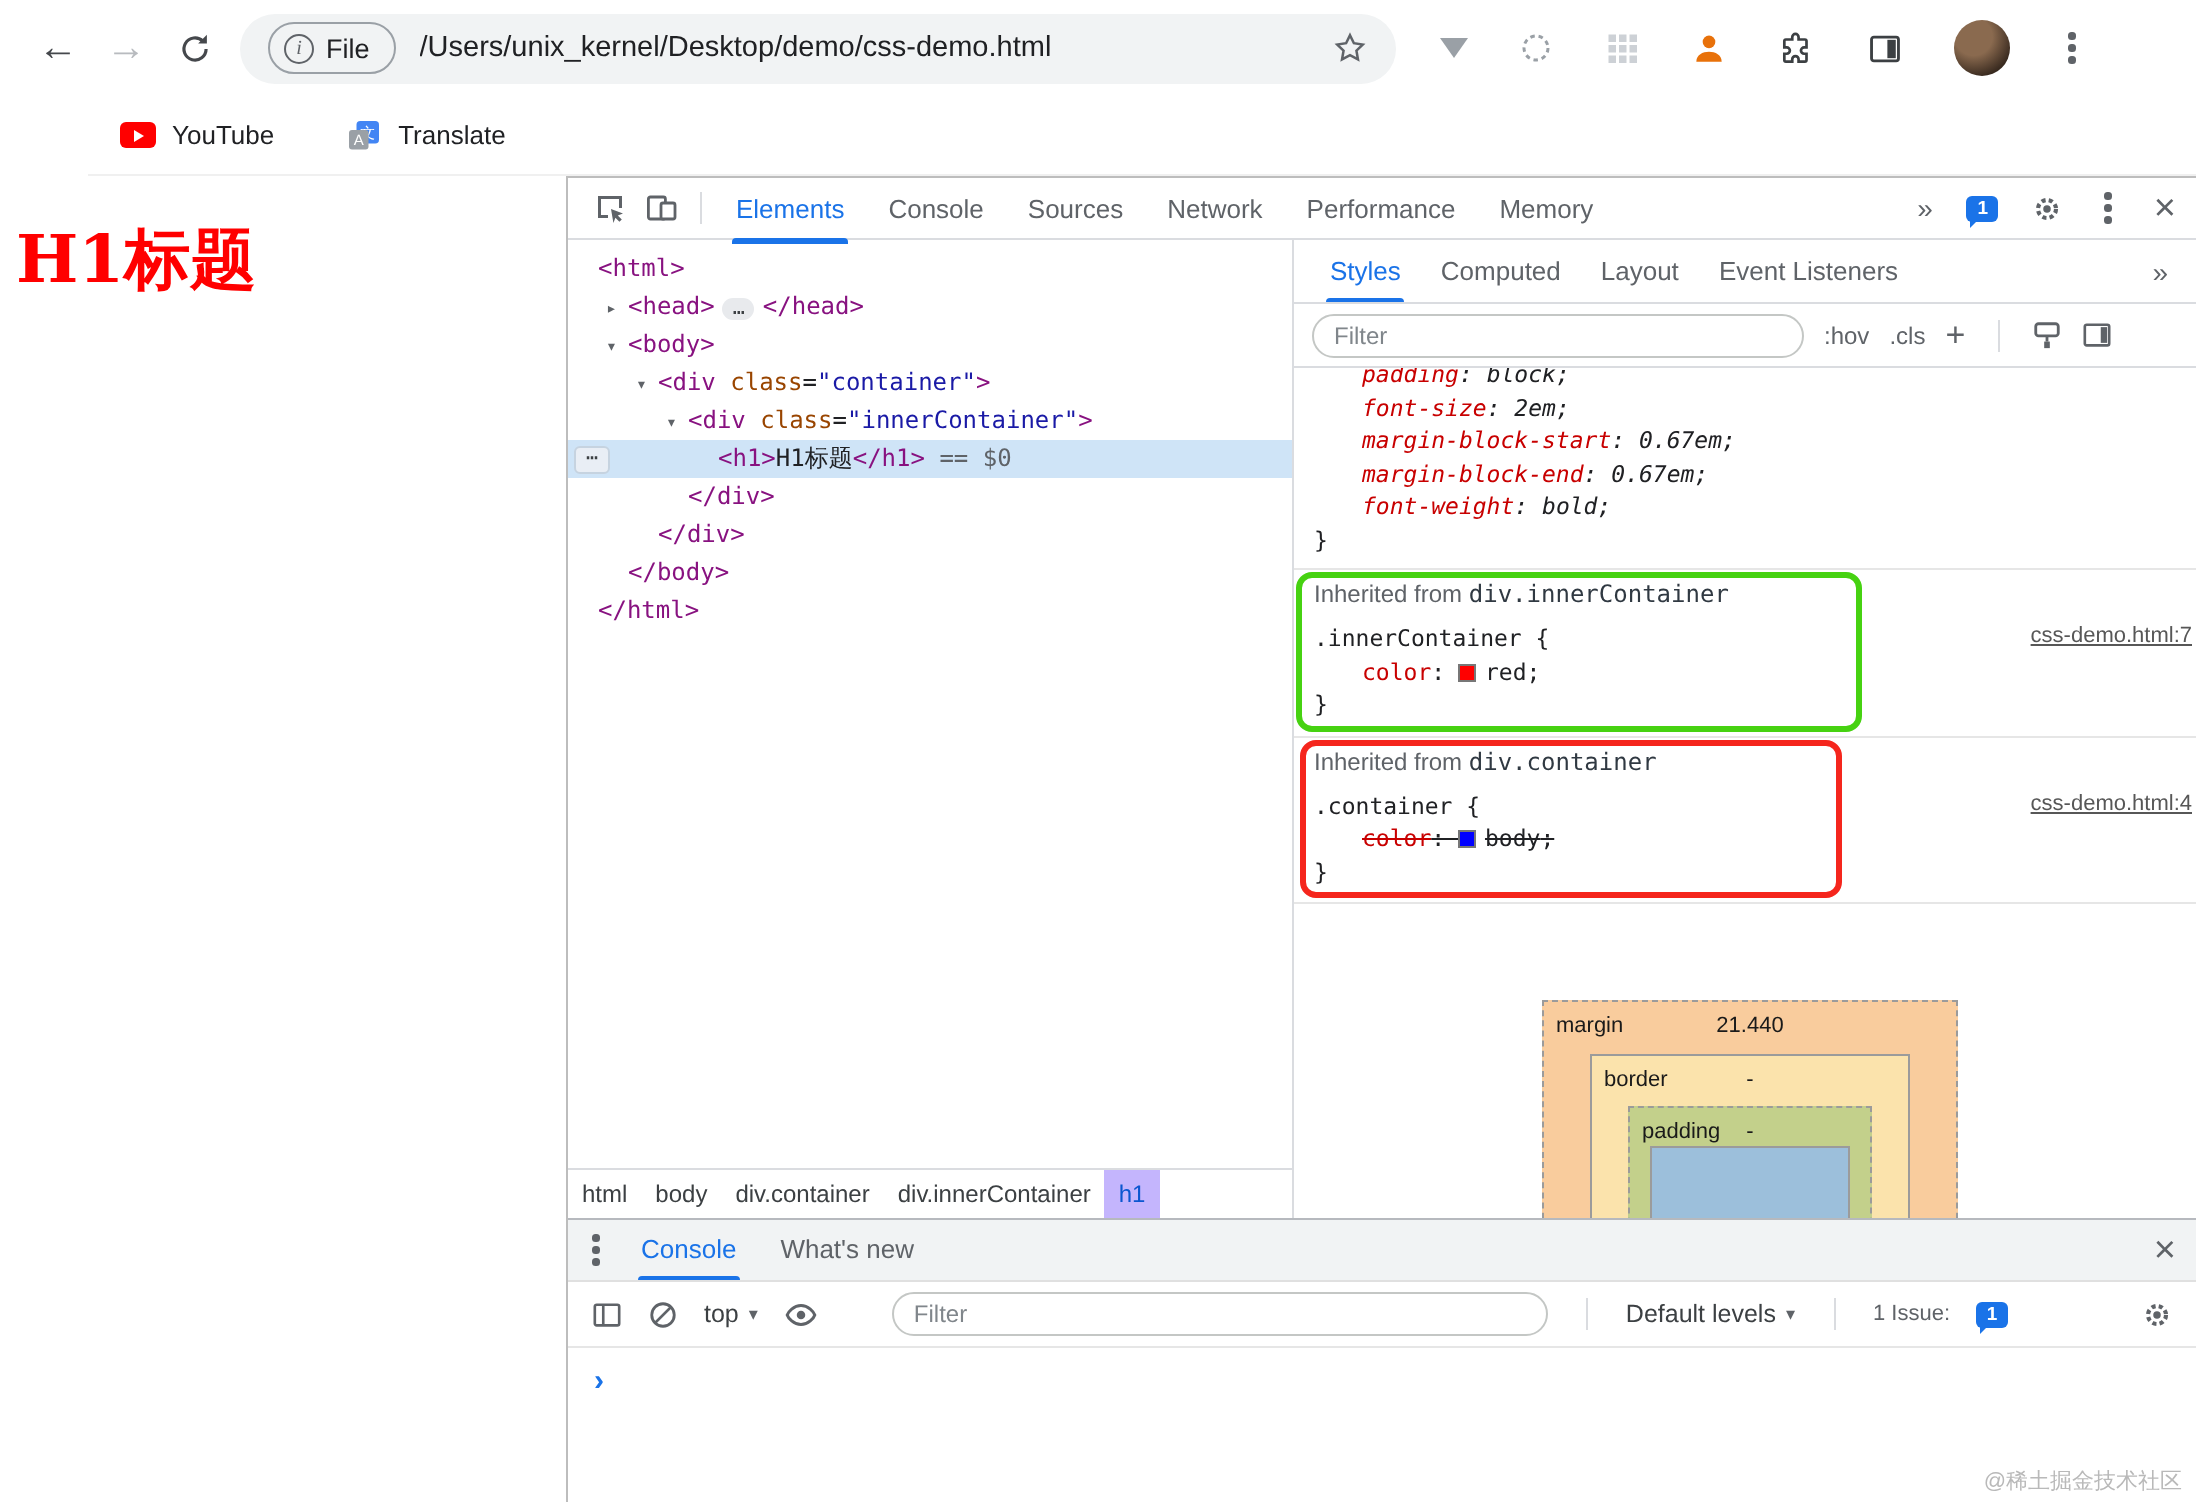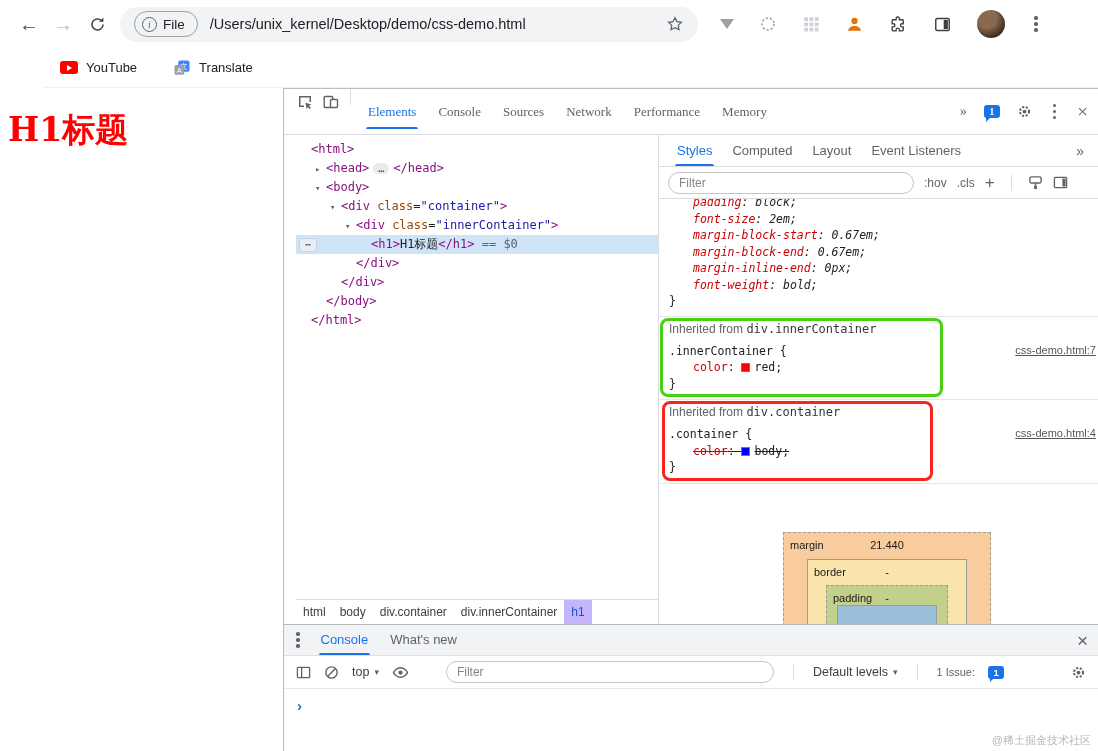--- a/index.html
+++ b/index.html
@@ -25,33 +25,33 @@
   .bookmarks { position:absolute; top:48px; left:0; width:1098px; height:40px; display:flex; align-items:center; padding-left:16px; gap:36px; border-bottom:1px solid #f0f0f0; background:#fff;margin-left:44px; }
   .bm-item { display:flex; align-items:center; gap:8px; font-size:13px; color:#202124; }
   .yt-icon { width:18px; height:13px; background:#f00; border-radius:3px; position:relative; }
   .yt-icon::after { content:""; position:absolute; left:7px; top:3.5px; border-left:5px solid #fff; border-top:3px solid transparent; border-bottom:3px solid transparent; }
 
   
   .page-heading { position:absolute; left:8px; top:108px; font-family:"DejaVu Serif", serif; font-size:33px; font-weight:bold; color:#ff0000; }
 
   
   .devtools { position:absolute; left:283px; top:88px; width:815px; height:663px; background:#fff; border-left:1px solid #bdbdbd; border-top:1px solid #bdbdbd; display:flex; flex-direction:column; }
-  .dt-tabbar { height:46px; flex:none; display:flex; border-bottom:1px solid #dadce0; padding:0 10px 0 8px;font-family:Liberation Serif, serif; }
+  .dt-tabbar { height:31px; flex:none; display:flex; align-items:center; border-bottom:1px solid #dadce0; padding:0 10px 0 8px; }
   .dt-icon { width:26px; height:26px; display:flex; align-items:center; justify-content:center; flex:none; }
   .vsep { width:1px; height:16px; background:#dadce0; margin:0 6px; flex:none; }
   .dt-tab { padding:0 11px; line-height:35px; font-size:13px; color:#5f6368; position:relative; cursor:default; flex:none; }
   .dt-tab.active { color:#1a73e8; }
   .dt-tab.active::after { content:""; position:absolute; left:9px; right:9px; bottom:0; height:2.5px; background:#1a73e8; border-radius:2px 2px 0 0; }
   .dt-right { margin-left:auto; display:flex; align-items:center; gap:17px; }
   .more-tabs { font-size:14px; color:#5f6368; }
   .issue-bubble { position:relative; display:inline-flex; align-items:center; justify-content:center; min-width:16px; height:13px; background:#1a73e8; color:#fff; font-size:9.5px; font-weight:bold; border-radius:3px; }
   .issue-bubble::after { content:""; position:absolute; left:2px; bottom:-3.5px; border:3.5px solid transparent; border-top-color:#1a73e8; border-left-color:#1a73e8; }
   .x-icon { font-size:19px; color:#5f6368; line-height:1; }
 
-  .dt-main { flex:none; height:489px; display:flex;margin-left:12px; }
+  .dt-main { flex:none; height:489px; display:flex; }
   .left-col { width:363px; flex:none; border-right:1px solid #dadce0; display:flex; flex-direction:column; background:#fff; }
 
   
   .elements-tree { flex:1; overflow:hidden; font-family:"DejaVu Sans Mono", monospace; font-size:12px; padding-top:5px; }
   .tree-row { height:19px; line-height:19px; white-space:pre; position:relative; }
   .tree-row.selected { background:#cfe4f7; }
   .expander { display:inline-block; width:11px; color:#5f6368; font-size:9px; }
   .tk-tag { color:#881280; }
   .tk-attr { color:#994500; }
   .tk-punct { color:#202124; }
@@ -303,21 +303,20 @@
               <rect x="10" y="3.8" width="3.4" height="8.4" fill="#5f6368"></rect>
             </svg>
         </div>
 
         <div class="styles-rules">
           <div id="ua-rule">
               <div class="decl-line ua"><span class="css-prop">padding</span><span class="plain">: </span><span class="css-val">block</span><span class="plain">;</span></div>
               <div class="decl-line ua"><span class="css-prop">font-size</span><span class="plain">: </span><span class="css-val">2em</span><span class="plain">;</span></div>
               <div class="decl-line ua"><span class="css-prop">margin-block-start</span><span class="plain">: </span><span class="css-val">0.67em</span><span class="plain">;</span></div>
               <div class="decl-line ua"><span class="css-prop">margin-block-end</span><span class="plain">: </span><span class="css-val">0.67em</span><span class="plain">;</span></div>
-              <div class="decl-line ua"><span class="css-prop">margin-inline-end</span><span class="plain">: </span><span class="css-val">0px</span><span class="plain">;</span></div>
               <div class="decl-line ua"><span class="css-prop">font-weight</span><span class="plain">: </span><span class="css-val">bold</span><span class="plain">;</span></div>
               <div class="brace">}</div>
             </div>
           <div id="inherited-rules">
               <section class="style-section">
                 <div class="annotation a0" style="border-color: rgb(70, 210, 17);"></div>
                 <div class="sec-header"><span class="hdr-prefix">Inherited from </span><span class="hdr-node">div.innerContainer</span></div>
                 <div class="rule-block">
                   <a class="src-link">css-demo.html:7</a>
                   <div class="sel-line">.innerContainer {</div>

